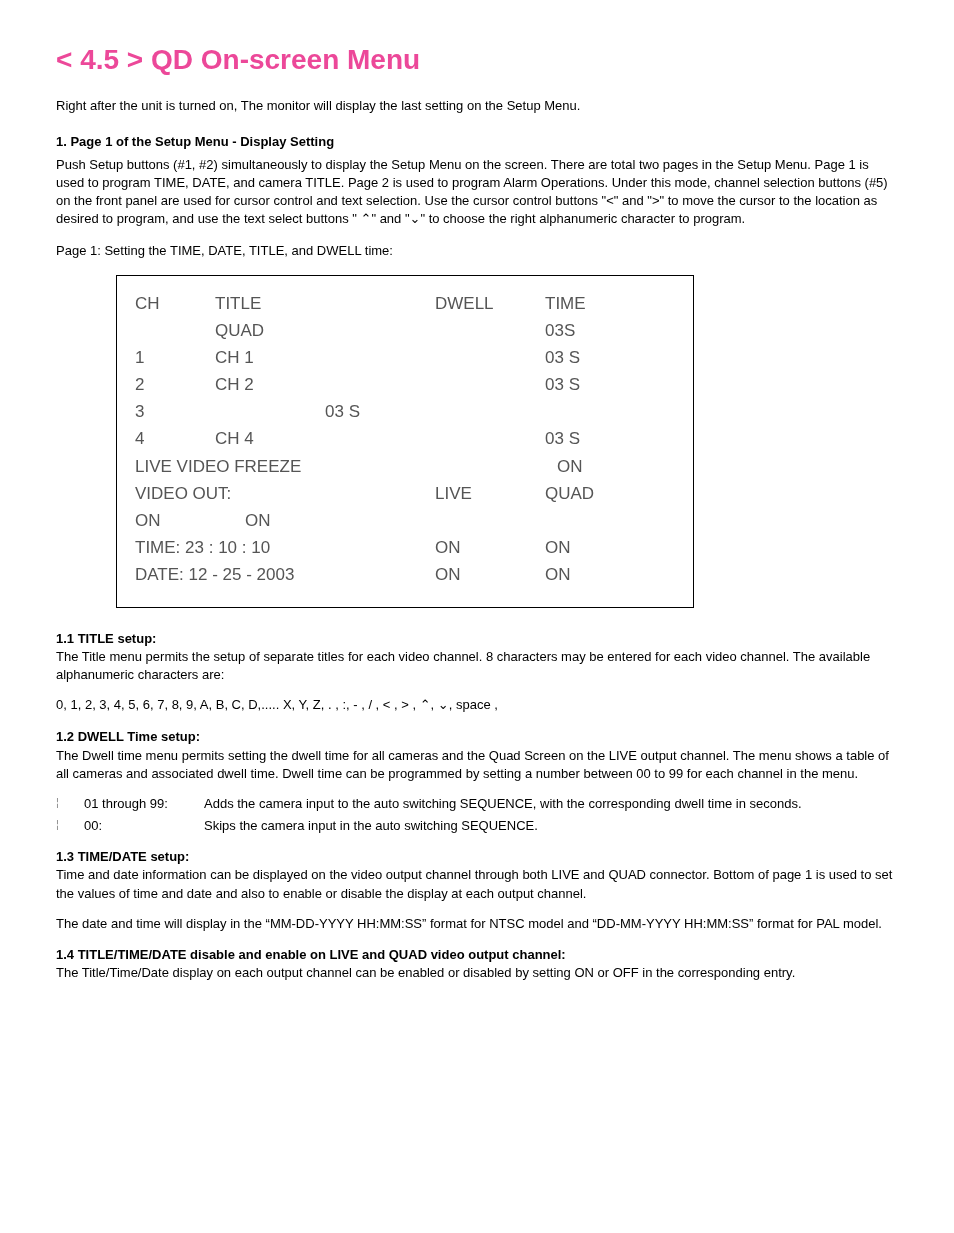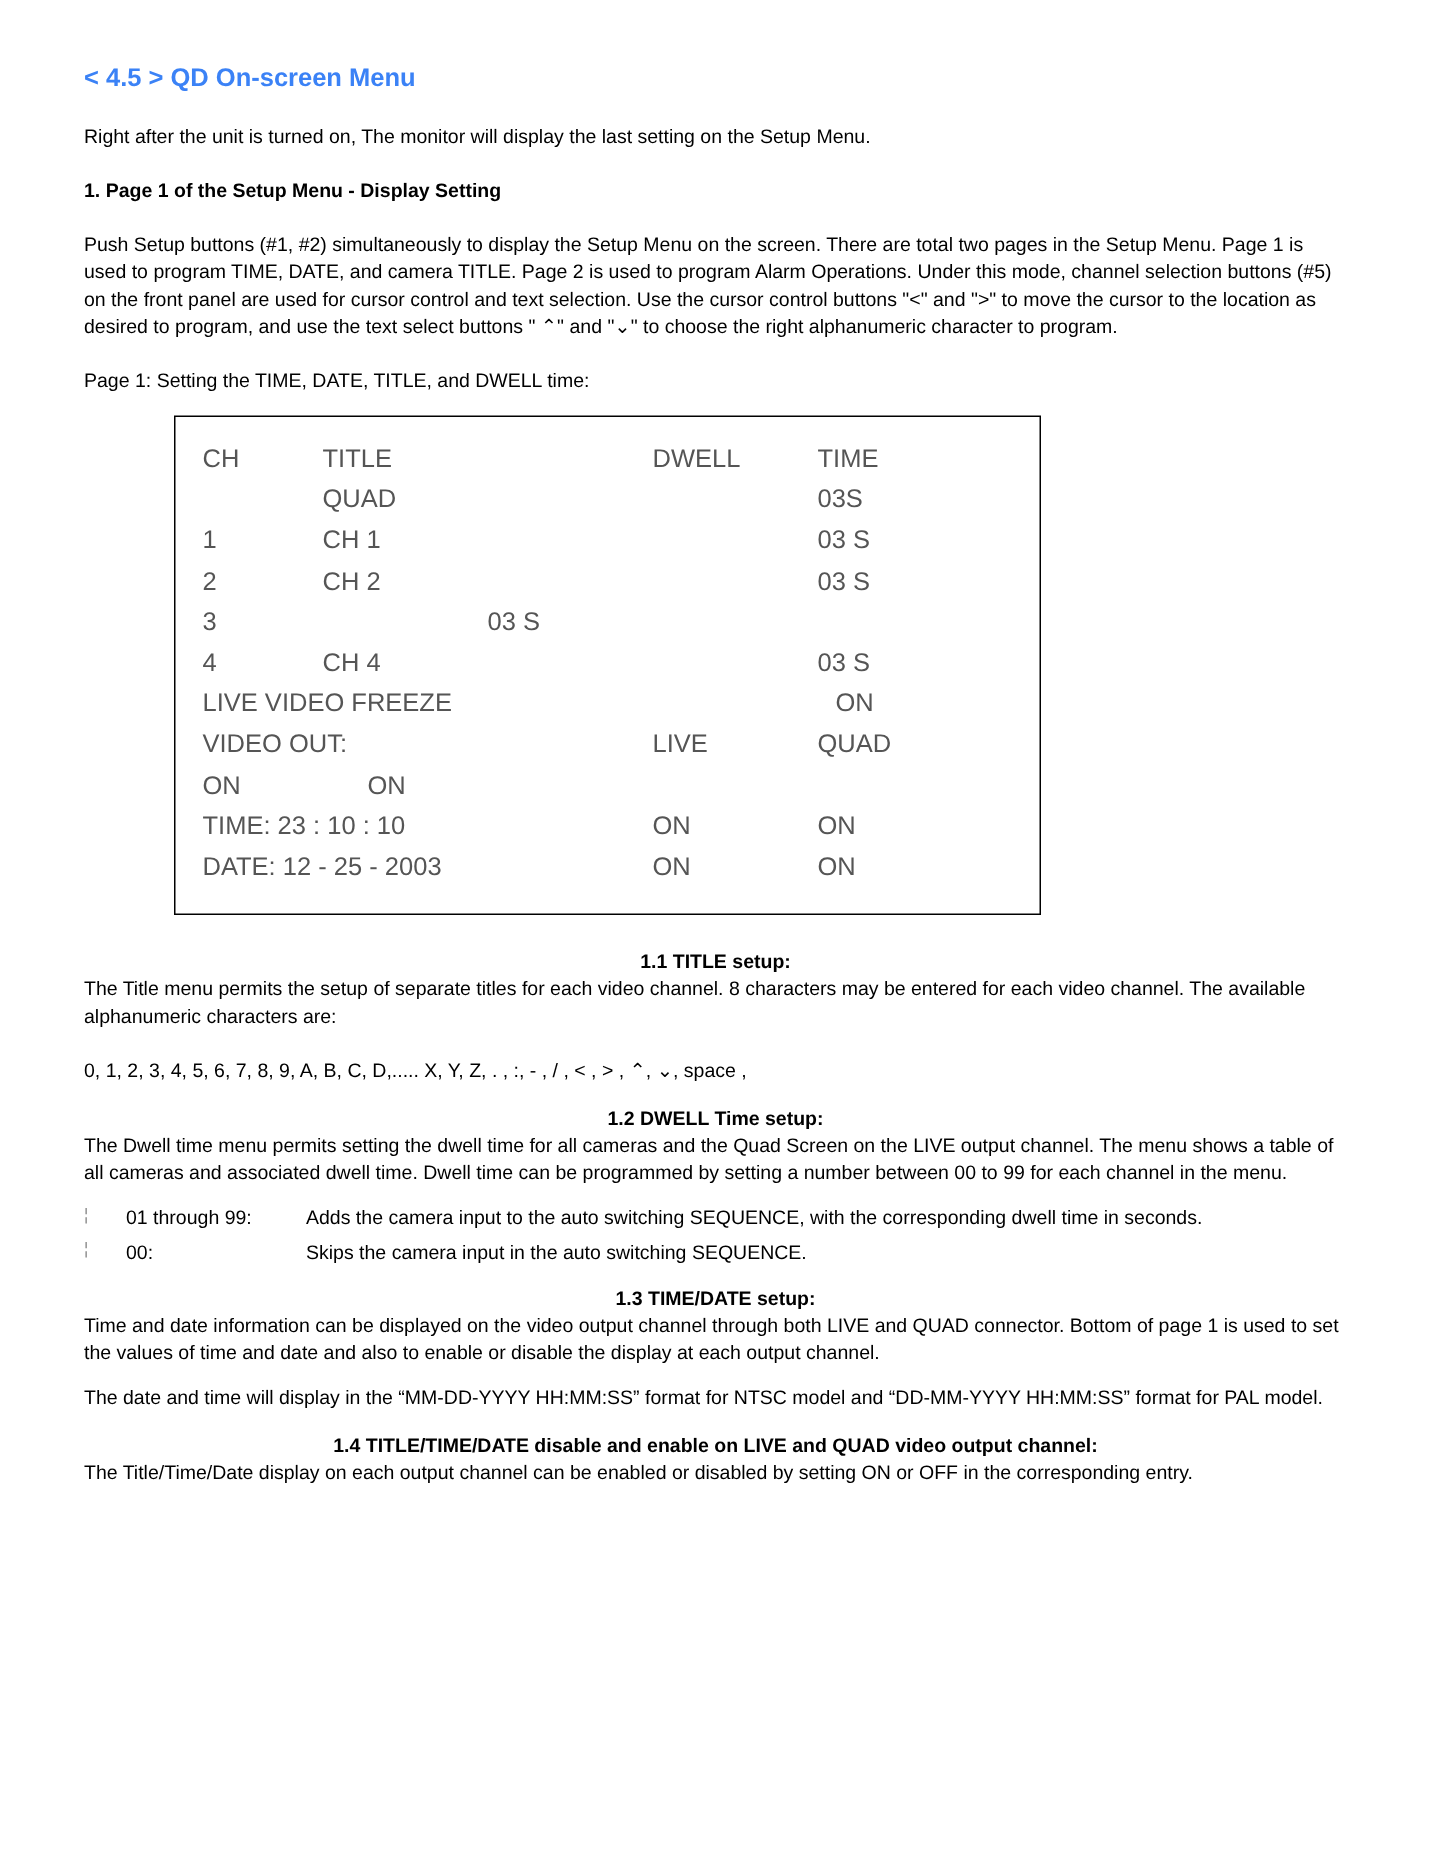--- a/index.html
+++ b/index.html
@@ -7,26 +7,26 @@
     font-size: 13px;
     color: #000;
     background: #fff;
     margin: 0;
     padding: 40px 56px;
     width: 954px;
     box-sizing: border-box;
     line-height: 1.4;
   }
   h1 {
-    color: #3b82f6;
-    font-size: 17px;
+    color: #ec4899;
+    font-size: 28px;
     font-weight: bold;
     margin: 0 0 18px 0;
   }
-  p { margin: 18px 0 14px 0; }
+  p { margin: 0 0 14px 0; }
   .section-head {
     font-weight: bold;
     margin: 18px 0 4px 0;
   }
   .table-box {
     border: 1px solid #000;
     margin: 8px 0 22px 60px;
     padding: 14px 18px 18px 18px;
     width: 540px;
     font-family: Arial, Helvetica, sans-serif;
@@ -35,21 +35,20 @@
     line-height: 1.6;
   }
   .tb-row { display: flex; }
   .tb-col-ch    { width: 80px; }
   .tb-col-title { width: 220px; }
   .tb-col-live  { width: 110px; }
   .tb-col-quad  { width: 80px; }
   .sub-head {
     font-weight: bold;
     margin: 13px 0 0 0;
-    text-align: center;
   }
   .sub-body { margin: 0 0 12px 0; }
   .dwell-list { margin: 6px 0 12px 0; }
   .dwell-item { display: flex; margin: 4px 0; }
   .dwell-marker { width: 20px; color: #888; font-size:11px; }
   .dwell-key { width: 120px; padding-left: 8px; }
   .dwell-val { flex: 1; }
 </style>
 </head>
 <body>

